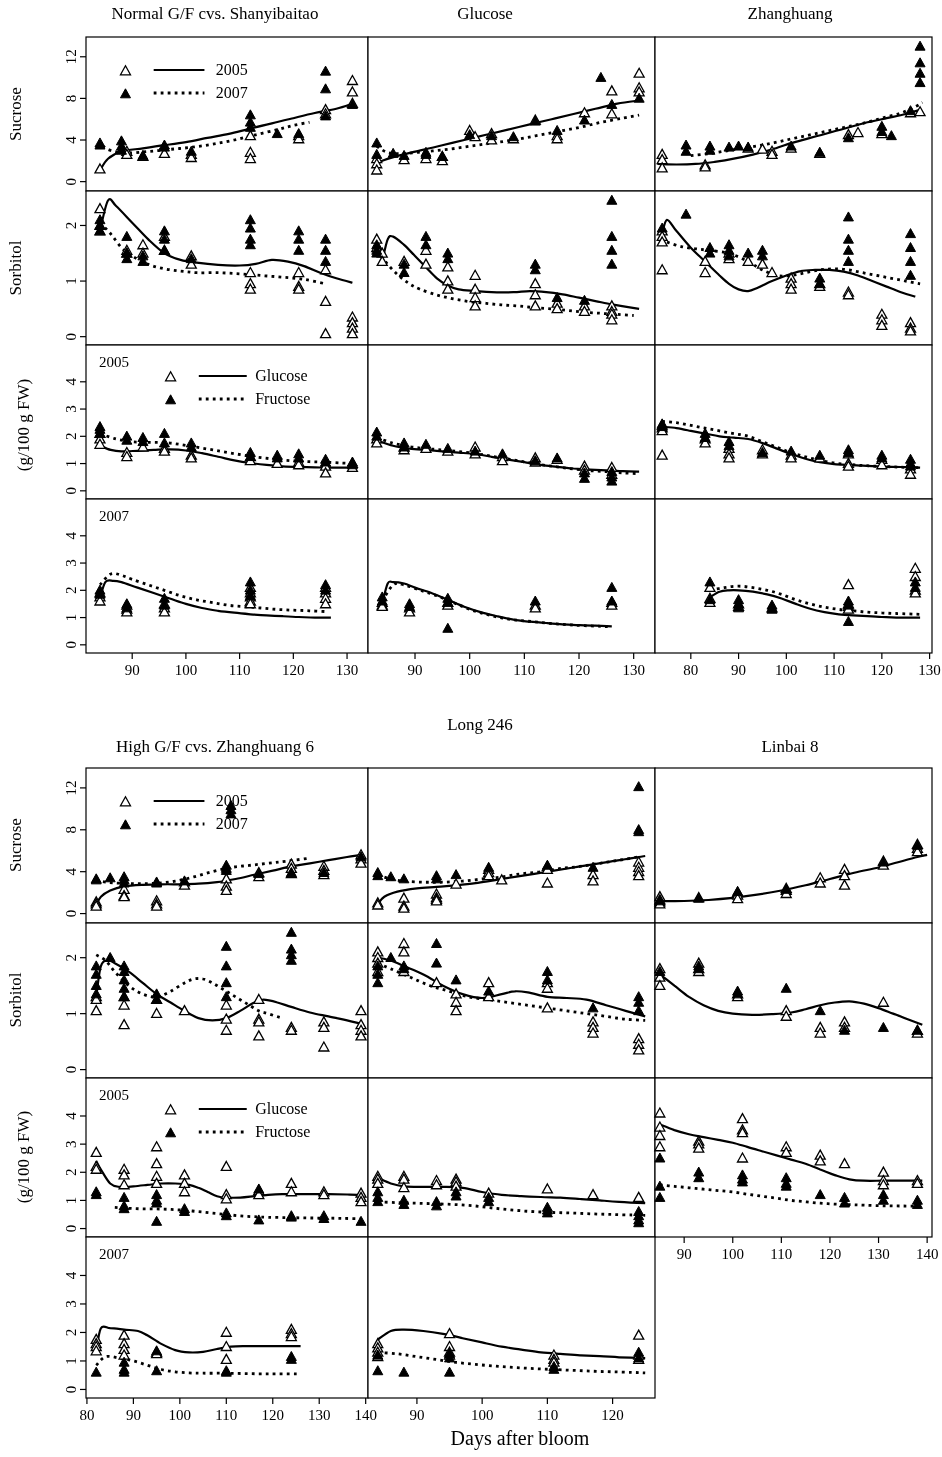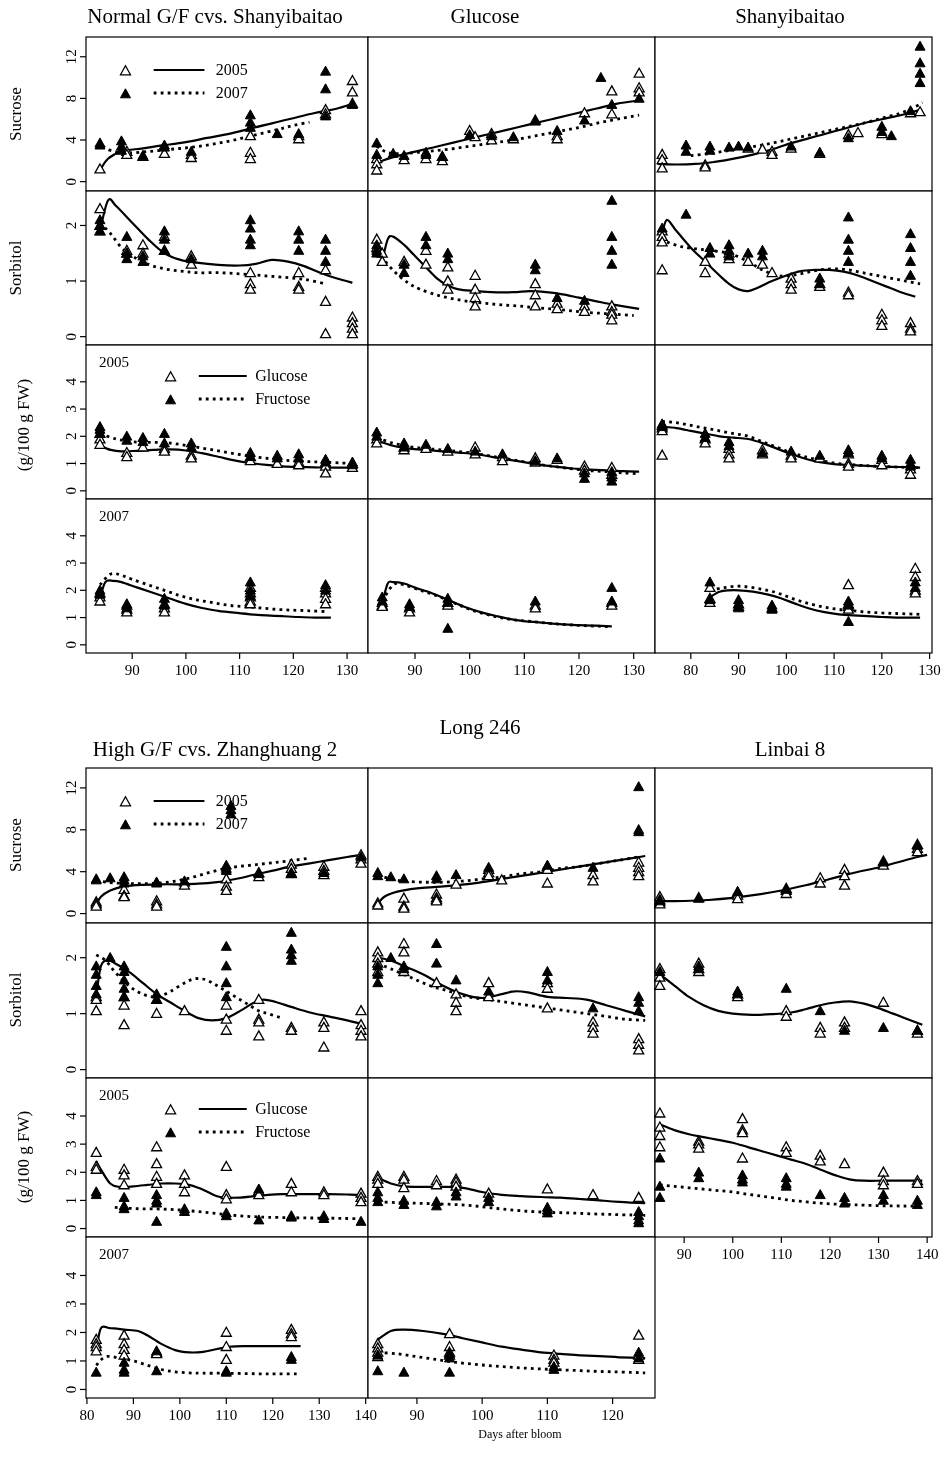--- a/index.html
+++ b/index.html
@@ -1,20 +1,20 @@
 <!DOCTYPE html>
 <html><head>
 <meta charset="utf-8">
 <style>
   html,body{margin:0;padding:0;background:#fff;}
   .figure{position:relative;width:942px;height:1457px;background:#fff;
           font-family:"Liberation Serif",serif;color:#000;overflow:hidden;}
-  .title{position:absolute;transform:translateX(-50%);font-size:21px;white-space:nowrap;font-family:Liberation Serif, serif;}
+  .title{position:absolute;transform:translateX(-50%);font-size:17px;white-space:nowrap;font-family:Liberation Serif, serif;}
   .ylab{position:absolute;transform:translate(-50%,-50%) rotate(-90deg);font-size:17px;white-space:nowrap;}
-  .xlab{position:absolute;transform:translateX(-50%);font-size:12px;white-space:nowrap;}
+  .xlab{position:absolute;transform:translateX(-50%);font-size:20px;white-space:nowrap;}
   svg{position:absolute;left:0;top:0;}
 </style>
 </head>
 <body>
 
 <div class="figure">
   <svg id="plot" width="942" height="1457" viewBox="0 0 942 1457">
       <defs>
         <clipPath id="clip0">
           <rect x="86" y="37" width="282" height="154"></rect>
@@ -1235,23 +1235,23 @@
         <text x="482.14772727272725" y="1420" font-size="15" font-family="&quot;Liberation Serif&quot;,serif" text-anchor="middle">100</text>
         <line x1="547.375" y1="1398" x2="547.375" y2="1404" stroke="#000000" stroke-width="1.2"></line>
         <text x="547.375" y="1420" font-size="15" font-family="&quot;Liberation Serif&quot;,serif" text-anchor="middle">110</text>
         <line x1="612.6022727272727" y1="1398" x2="612.6022727272727" y2="1404" stroke="#000000" stroke-width="1.2"></line>
         <text x="612.6022727272727" y="1420" font-size="15" font-family="&quot;Liberation Serif&quot;,serif" text-anchor="middle">120</text>
       </g>
     </svg>
 
   <div class="title" style="left:215px;top:4px">Normal G/F cvs. Shanyibaitao</div>
   <div class="title" style="left:485px;top:4px">Glucose</div>
-  <div class="title" style="left:790px;top:4px">Shanyibaitao</div>
+  <div class="title" style="left:790px;top:4px">Zhanghuang</div>
 
-  <div class="title" style="left:215px;top:737px">High G/F cvs. Zhanghuang 2</div>
+  <div class="title" style="left:215px;top:737px">High G/F cvs. Zhanghuang 6</div>
   <div class="title" style="left:480px;top:715px">Long 246</div>
   <div class="title" style="left:790px;top:737px">Linbai 8</div>
 
   <div class="ylab" style="left:16px;top:114px">Sucrose</div>
   <div class="ylab" style="left:16px;top:268px">Sorbitol</div>
   <div class="ylab" style="left:24px;top:425px">(g/100 g FW)</div>
 
   <div class="ylab" style="left:16px;top:845px">Sucrose</div>
   <div class="ylab" style="left:16px;top:1000px">Sorbitol</div>
   <div class="ylab" style="left:24px;top:1157px">(g/100 g FW)</div>

